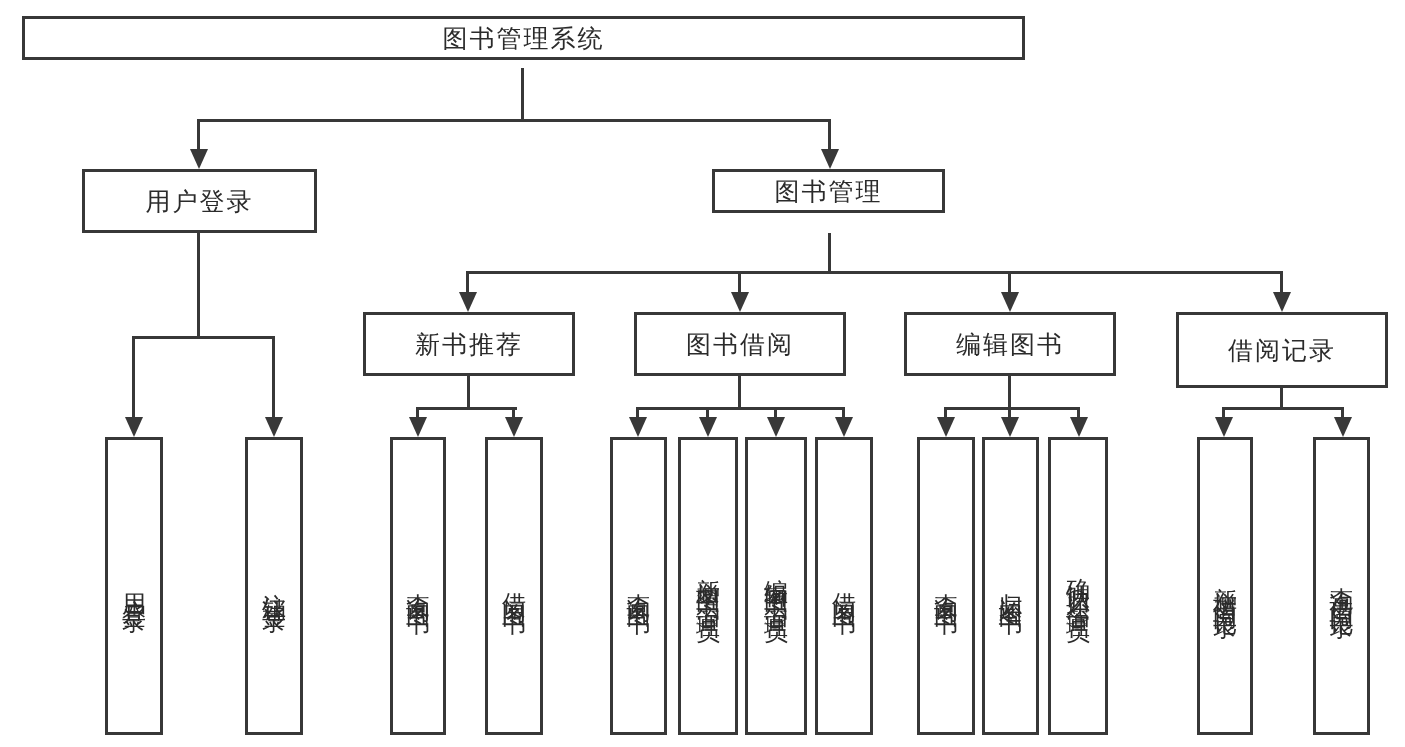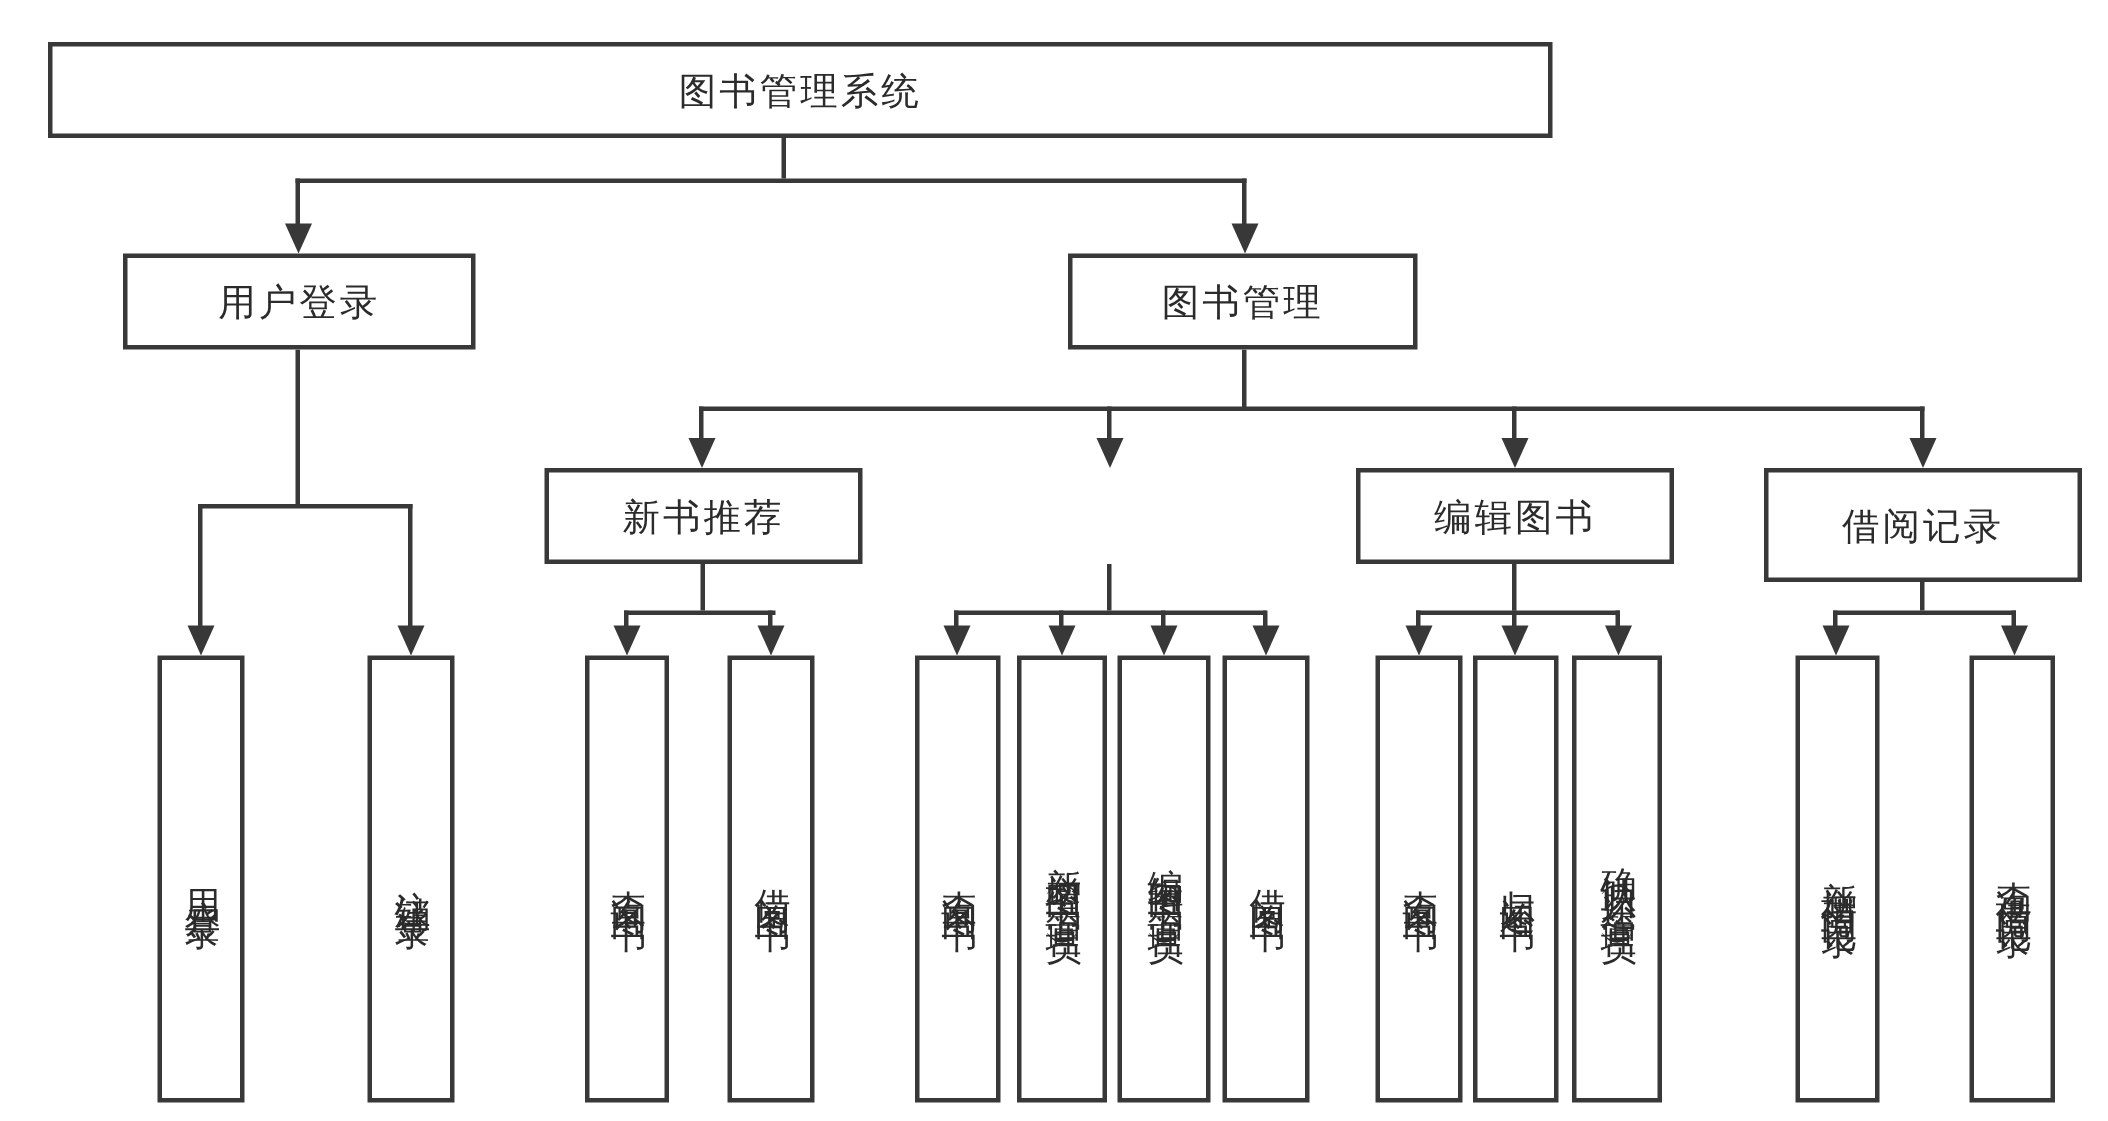--- a/index.html
+++ b/index.html
@@ -87,33 +87,36 @@
   <div class="vl" style="left:1077px; top:407px; height:14px;"></div>
   <div class="arrow" style="left:1070px; top:417px;"></div>
 
   <div class="vl" style="left:1280px; top:376px; height:31px;"></div>
   <div class="hl" style="left:1222px; top:407px; width:122px;"></div>
   <div class="vl" style="left:1222px; top:407px; height:14px;"></div>
   <div class="arrow" style="left:1215px; top:417px;"></div>
   <div class="vl" style="left:1341px; top:407px; height:14px;"></div>
   <div class="arrow" style="left:1334px; top:417px;"></div>
 
-  <div class="box hbox" style="left:22px; top:28px; width:1003px; height:64px;margin-left:10px;">
+  <div class="box hbox" style="left:22px; top:16px; width:1003px; height:44px;">
     <span>图书管理系统</span>
   </div>
 
   <div class="box hbox" style="left:82px; top:169px; width:235px; height:64px;">
     <span>用户登录</span>
   </div>
-  <div class="box hbox" style="left:712px; top:169px; width:233px; height:64px;">
+  <div class="box hbox" style="left:712px; top:169px; width:233px; height:44px;">
     <span>图书管理</span>
   </div>
 
   <div class="box hbox" style="left:363px; top:312px; width:212px; height:64px;">
     <span>新书推荐</span>
+  </div>
+  <div class="box hbox" style="left:634px; top:312px; width:212px; height:64px;">
+    <span>图书借阅</span>
   </div>
   <div class="box hbox" style="left:904px; top:312px; width:212px; height:64px;">
     <span>编辑图书</span>
   </div>
   <div class="box hbox" style="left:1176px; top:312px; width:212px; height:76px;">
     <span>借阅记录</span>
   </div>
 
   <div class="box vbox" style="left:105px; top:437px; width:58px; height:298px;">
     <span class="vtext">用户登录</span>

